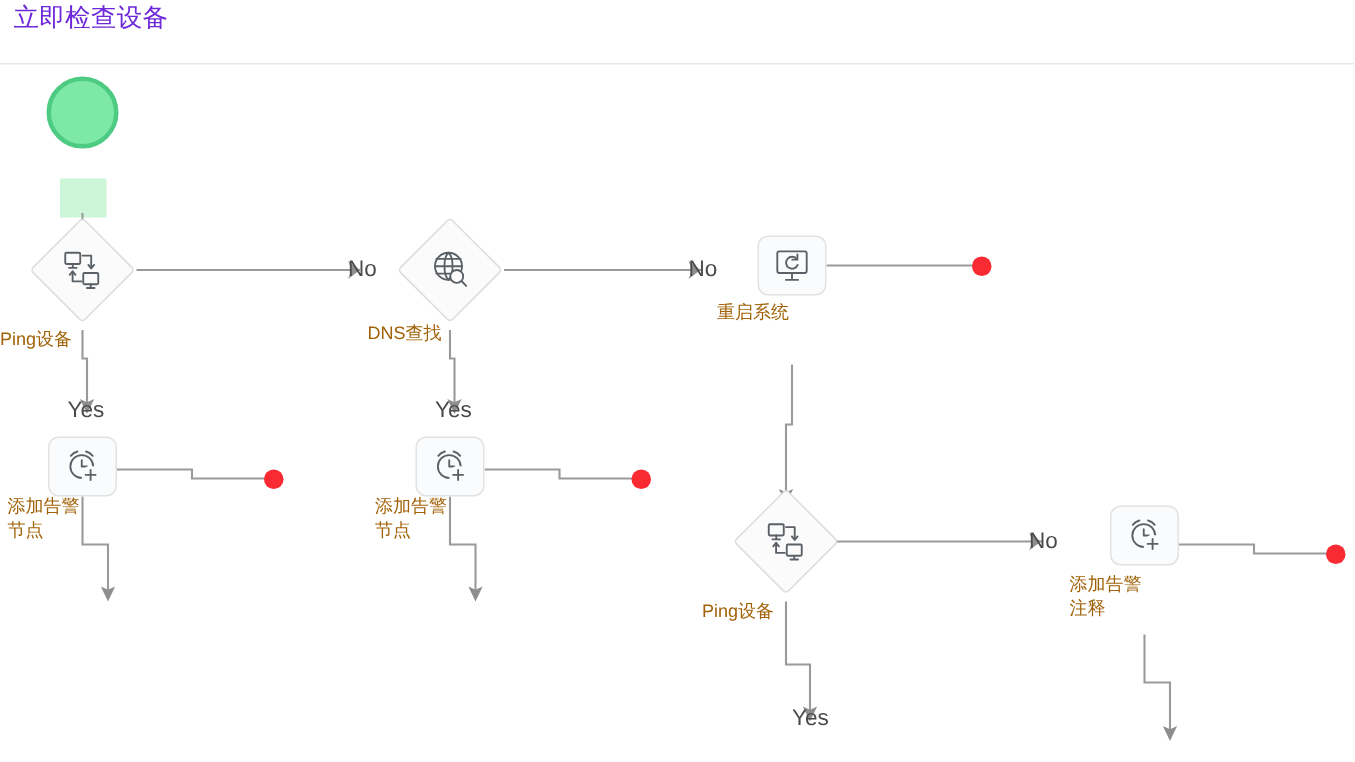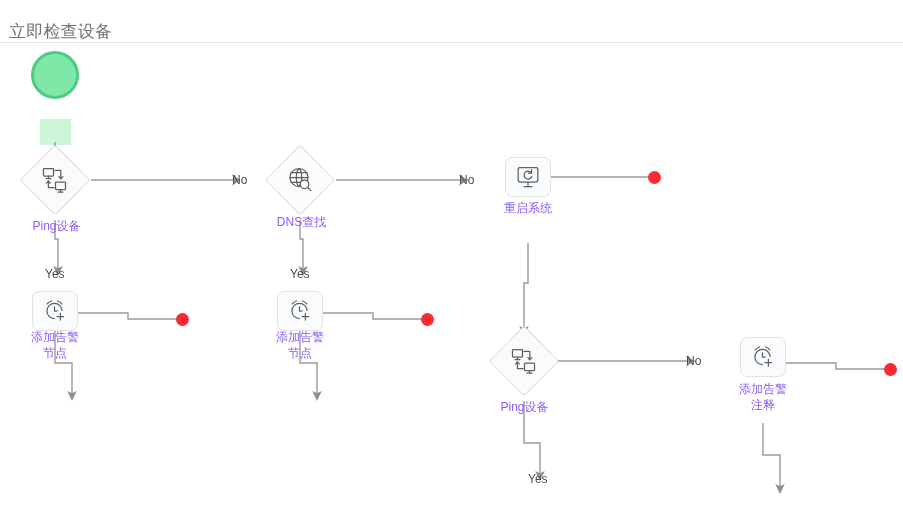--- a/index.html
+++ b/index.html
@@ -23,24 +23,24 @@
   #header-bar {
     position: absolute;
     left: 0; top: 0;
     width: 903px;
     height: 42px;
     box-sizing: border-box;
   }
   #page-title {
     position: absolute;
     left: 9px;
-    top: 20px;
+    top: 0;
     font-size: 17px;
     line-height: 24px;
-    color: #737373;
+    color: #6d28d9;
     letter-spacing: 0.2px;
     white-space: nowrap;
   }
   #header-divider {
     position: absolute;
     left: 0;
     top: 42px;
     width: 903px;
     height: 1px;
     background: #e8e8e8;
@@ -116,34 +116,34 @@
     align-items: center;
     justify-content: center;
     box-sizing: border-box;
   }
 
   
   .node-label {
     position: absolute;
     font-size: 12px;
     line-height: 15px;
-    color: #8b5cf6;
-    text-align: center;
+    color: #a16207;
+    text-align: left;
     white-space: nowrap;
     pointer-events: none;
   }
   .node-label.two-line {
     white-space: normal;
     line-height: 16px;
   }
 
   
   .edge-label {
     position: absolute;
-    font-size: 12px;
+    font-size: 15px;
     line-height: 14px;
     color: #4a4a4a;
     white-space: nowrap;
   }
 
   
   .end-dot {
     position: absolute;
     width: 13px;
     height: 13px;

